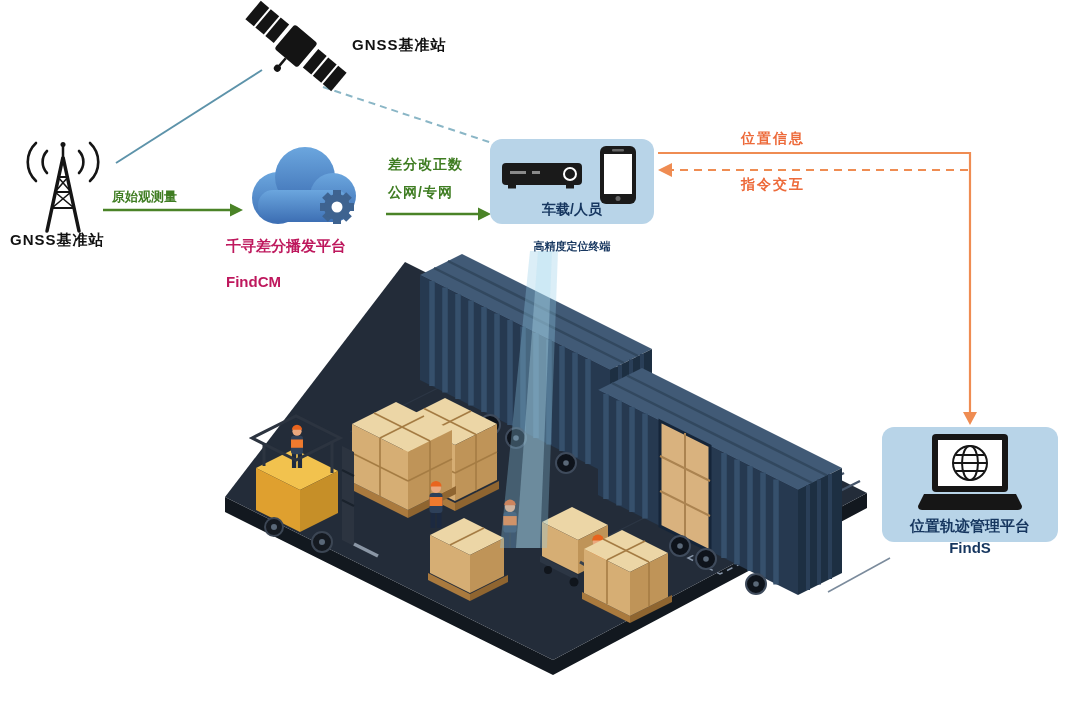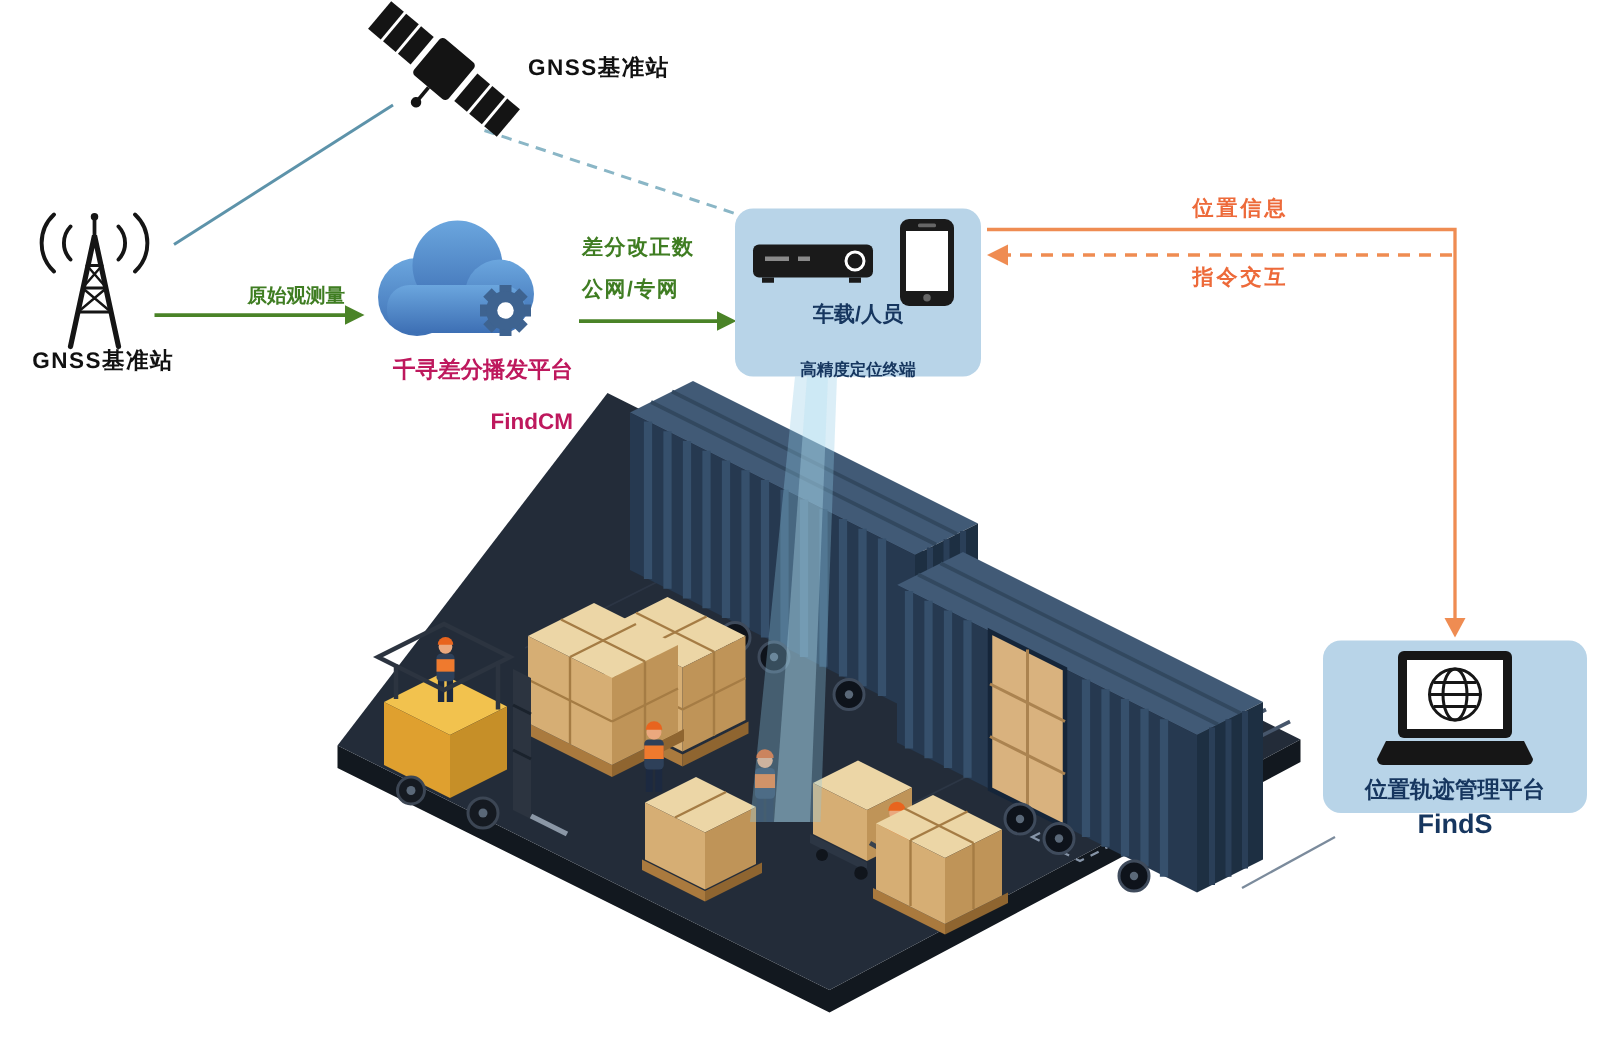--- a/index.html
+++ b/index.html
@@ -4,21 +4,21 @@
 <style>
   html,body{margin:0;padding:0;background:#fff;}
   #stage{position:relative;width:1080px;height:701px;background:#ffffff;overflow:hidden;
          font-family:"Liberation Sans","DejaVu Sans",sans-serif;}
   .layer{position:absolute;left:0;top:0;}
   .lbl{position:absolute;white-space:nowrap;color:#111;}
   .b15{font-size:15px;font-weight:700;letter-spacing:1px;}
   .green{color:#3f7d22;font-weight:700;text-align:center;}
   .orange{color:#ed6a3a;font-weight:700;font-size:14px;letter-spacing:2px;}
   .navy{color:#be185d;font-weight:700;}
-  .center{text-align:right;}
+  .center{text-align:left;}
   .bubble{position:absolute;background:#b8d4e8;border-radius:12px;}
   .bubble .txt{position:absolute;left:0;width:100%;text-align:center;color:#16365f;font-weight:700;}
 </style>
 </head>
 <body>
 
 <div id="stage">
 
 <svg class="layer" width="1080" height="701" viewBox="0 0 1080 701">
   <defs>
@@ -297,21 +297,21 @@
 </div>
 
 <div class="lbl green center" style="left:112px;top:188px;width:118px;font-size:13px;">原始观测量</div>
 
 <div class="lbl green" style="left:388px;top:156px;font-size:14px;letter-spacing:1px;">差分改正数</div>
 <div class="lbl green" style="left:388px;top:184px;font-size:14px;letter-spacing:1px;">公网/专网</div>
 
 <div class="lbl orange center" style="left:741px;top:130px;width:118px;">位置信息</div>
 <div class="lbl orange center" style="left:741px;top:176px;width:118px;">指令交互</div>
 
-<div class="bubble" style="left:490px;top:139px;width:164px;height:112px;">
+<div class="bubble" style="left:490px;top:139px;width:164px;height:85px;">
   <svg width="150" height="62" viewBox="0 0 150 62" style="position:absolute;left:10px;top:6px;">
     <g>
       <rect x="2" y="18" width="80" height="22" rx="4" fill="#1a1a1a"></rect>
       <circle cx="70" cy="29" r="6" fill="none" stroke="#ffffff" stroke-width="2"></circle>
       <rect x="10" y="26" width="16" height="3" fill="#8a8a8a"></rect>
       <rect x="32" y="26" width="8" height="3" fill="#8a8a8a"></rect>
       <rect x="8" y="40" width="8" height="3.5" fill="#1a1a1a"></rect>
       <rect x="66" y="40" width="8" height="3.5" fill="#1a1a1a"></rect>
     </g>
     <g>
@@ -332,16 +332,16 @@
     <g stroke="#161616" fill="none" stroke-width="2">
       <circle cx="60" cy="31" r="17"></circle>
       <ellipse cx="60" cy="31" rx="8" ry="17"></ellipse>
       <line x1="43" y1="31" x2="77" y2="31"></line>
       <line x1="46" y1="23" x2="74" y2="23"></line>
       <line x1="46" y1="39" x2="74" y2="39"></line>
     </g>
     <path d="M14,62 h92 l6,12 a4,4 0 0 1 -4,4 h-96 a4,4 0 0 1 -4,-4 z" fill="#161616"></path>
   </svg>
   <div class="txt" style="top:90px;font-size:15px;">位置轨迹管理平台</div>
-  <div class="txt" style="top:112px;font-size:18px;">FindS</div>
+  <div class="txt" style="top:112px;font-size:15px;">FindS</div>
 </div>
 
 </div>
 
 </body></html>

